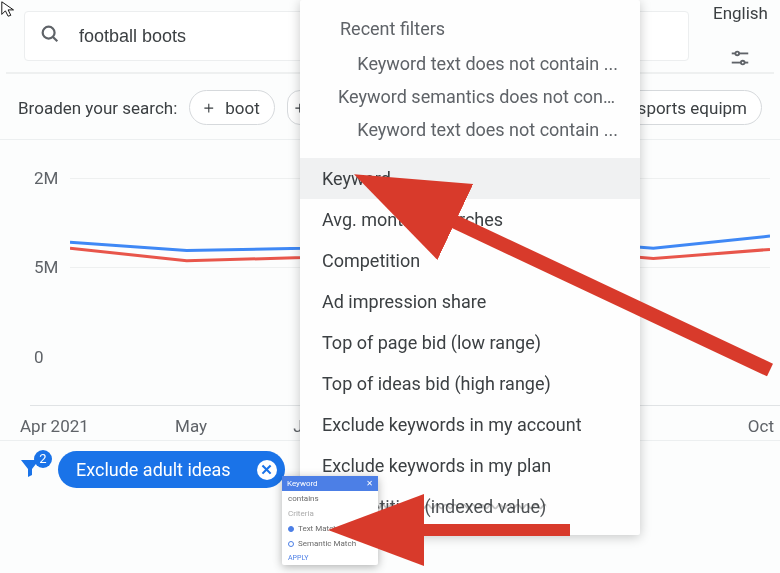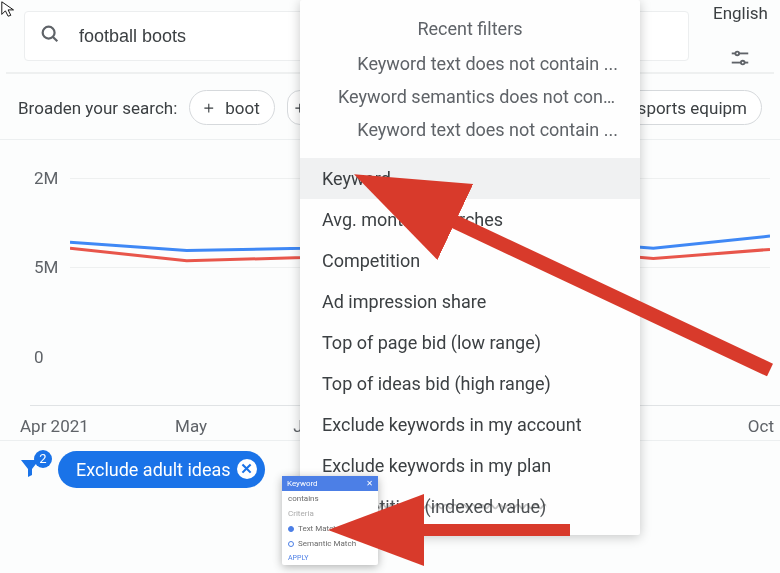--- a/index.html
+++ b/index.html
@@ -141,22 +141,22 @@
     top:-6px;right:-10px;
     background:var(--accent);
     color:#fff;
     border-radius:50%;
     width:18px;height:18px;
     font-size:13px;
     display:flex;align-items:center;justify-content:center;
   }
   .pill{
     display:inline-flex;
-    align-items:flex-start;
-    gap:6px;
+    align-items:flex-end;
+    gap:26px;
     background:var(--accent);
     color:#fff;
     border-radius:22px;
     padding:8px 8px 8px 18px;
     font-size:18px;
   }
   .pill .close{
     background:#fff;
     color:var(--accent);
     border-radius:50%;
@@ -174,23 +174,22 @@
     width:340px;
     background:#fefefe;
     box-shadow:0 2px 12px rgba(0,0,0,.22);
     border-radius:2px;
     padding:14px 0 8px;
     font-size:18px;
     color:var(--text);
     z-index:5;
   }
   .dd-header{
-    padding:4px 14px 8px;
+    padding:4px 40px 8px;
     color:var(--muted);
-    text-align:center;
   }
   .dd-recent{
     padding:6px 22px 6px 38px;
     color:var(--muted);
     white-space:nowrap;
     overflow:hidden;
     text-overflow:ellipsis;
     text-align:right;
   }
   .dd-item{

